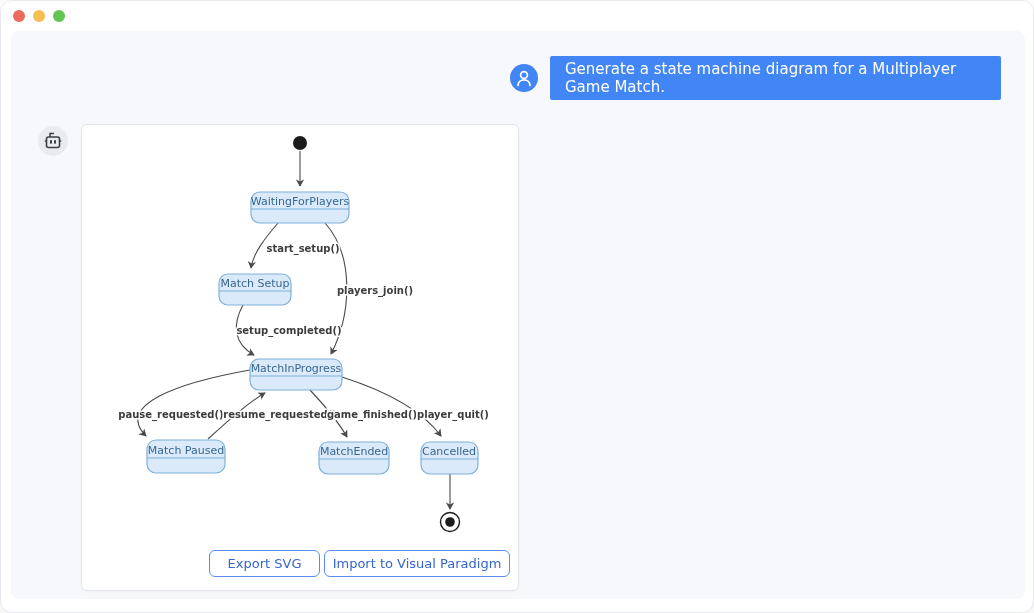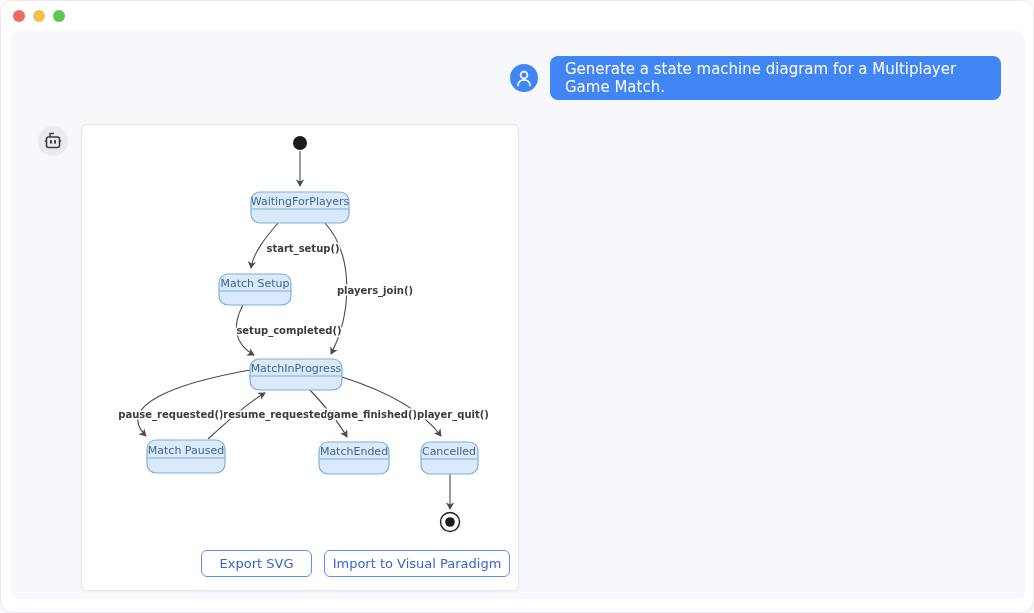--- a/index.html
+++ b/index.html
@@ -19,21 +19,21 @@
     background: #f7f8fb; border-radius: 8px;
   }
 
   
   .user-avatar {
     position: absolute; left: 509px; top: 63px; width: 28px; height: 28px;
     border-radius: 50%; background: #4285f4; display: flex; align-items: center; justify-content: center;
   }
   .user-bubble {
     position: absolute; left: 549px; top: 55px; width: 451px; height: 44px;
-    background: #4285f4; border-radius: 8px; color: #ffffff;
+    background: #4285f4; border-radius: 2px; color: #ffffff;
     display: flex; align-items: center; padding: 4px 15px; font-size: 15px;
   }
   .bot-avatar {
     position: absolute; left: 37px; top: 125px; width: 30px; height: 30px;
     border-radius: 50%; background: #e9ebef; display: flex; align-items: center; justify-content: center;
   }
 
   
   .panel {
     position: absolute; left: 80px; top: 123px; width: 438px; height: 467px;
@@ -50,21 +50,21 @@
   .pseudo-initial { fill: #1c1c1c; }
   .pseudo-final-outer { fill: #ffffff; stroke: #1c1c1c; stroke-width: 1.4; }
   .pseudo-final-inner { fill: #1c1c1c; }
 
   .action-btn {
     position: absolute; top: 425px; height: 27px;
     background: #ffffff; border: 1px solid #5b8def; border-radius: 6px;
     color: #3565d0; font-size: 13px; font-family: "DejaVu Sans", "Liberation Sans", sans-serif;
     display: flex; align-items: center; justify-content: center; cursor: pointer;
   }
-  .btn-export { left: 119px; width: 111px; }
+  .btn-export { left: 127px; width: 111px; }
   .btn-import { left: 242px; width: 186px; text-align: center; }
 </style>
 </head>
 <body>
 
 <div class="window">
   <div class="titlebar">
     <div class="traffic t-close" style="background:#ed6a5e"></div>
     <div class="traffic t-min" style="background:#f4bf4f"></div>
     <div class="traffic t-zoom" style="background:#61c554"></div>

